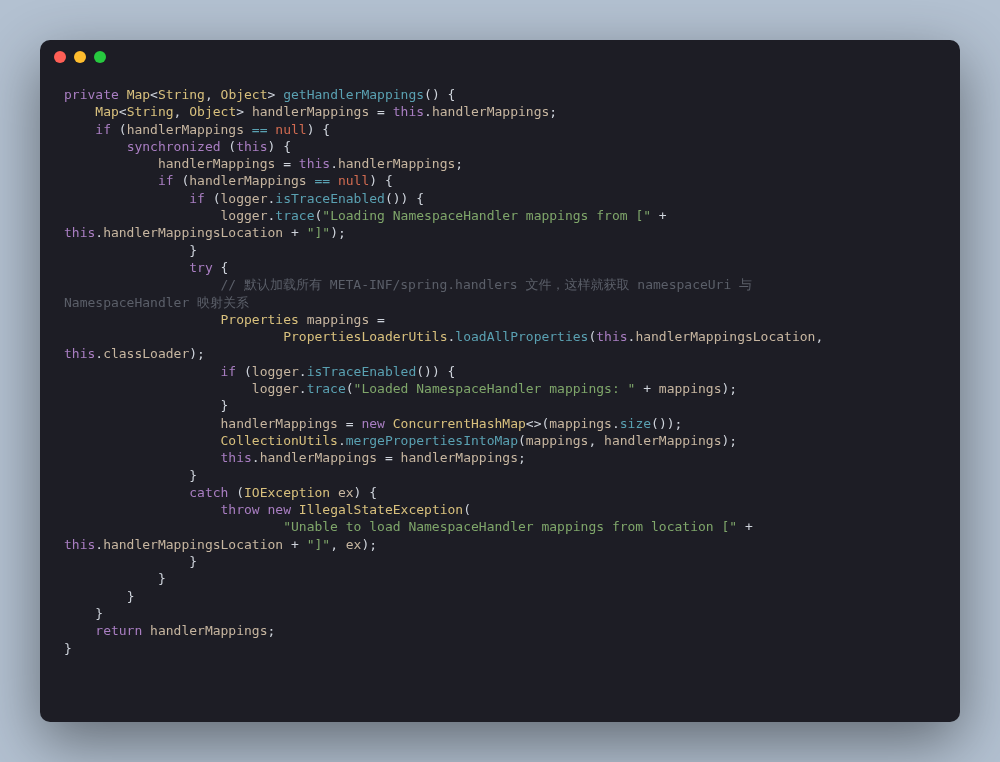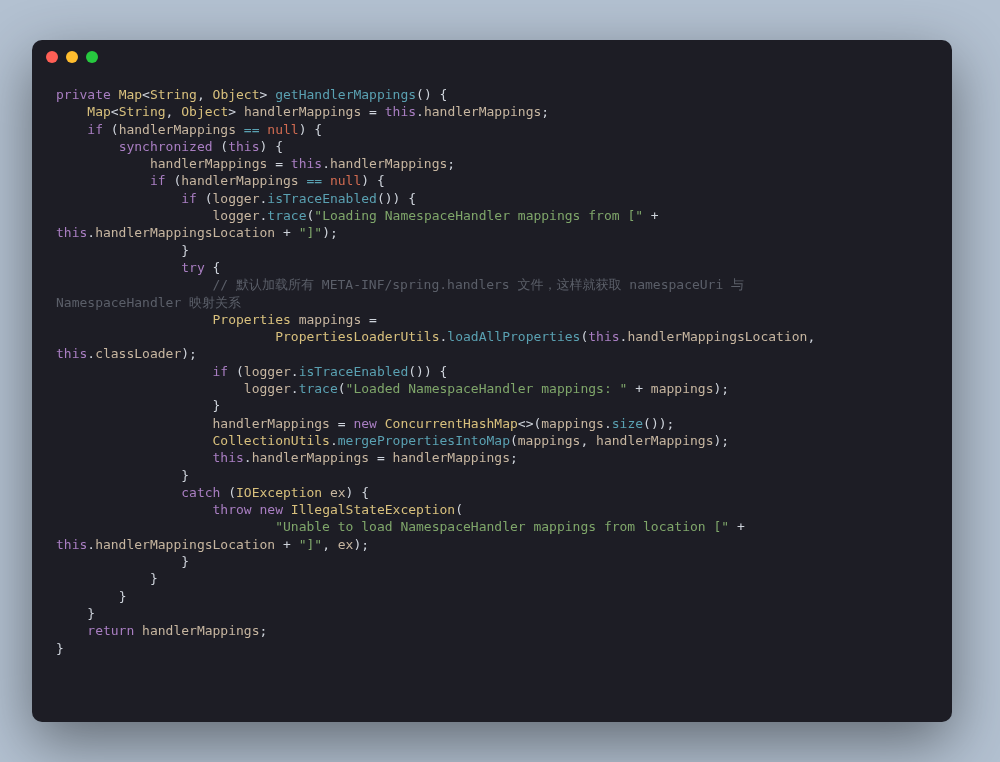--- a/index.html
+++ b/index.html
@@ -6,21 +6,21 @@
     margin: 0;
     padding: 0;
     width: 1000px;
     height: 762px;
     background: #b3c1d1;
     font-family: ui-monospace, "SF Mono", Menlo, Consolas, monospace;
     overflow: hidden;
   }
   .window {
     position: absolute;
-    left: 32px;
+    left: 40px;
     top: 40px;
     width: 920px;
     height: 682px;
     background: #1d1d25;
     border-radius: 10px;
     box-shadow: 0 20px 60px rgba(0,0,0,0.45);
     overflow: hidden;
   }
   .titlebar {
     height: 34px;

